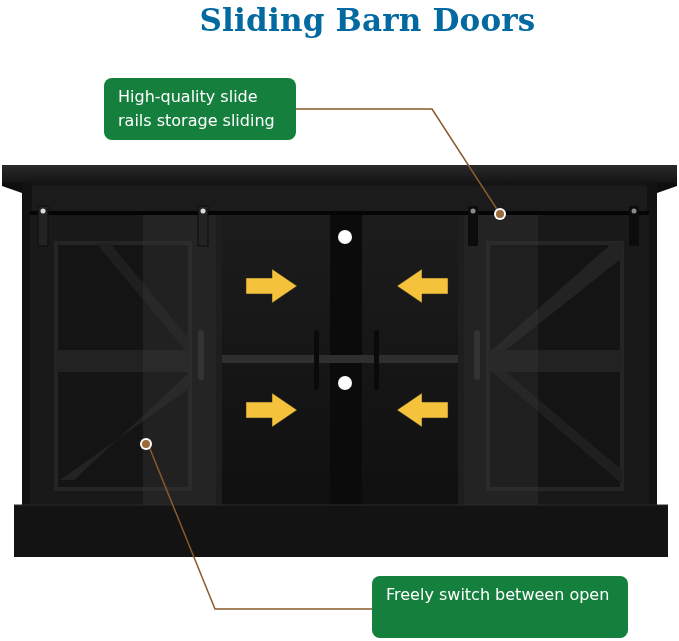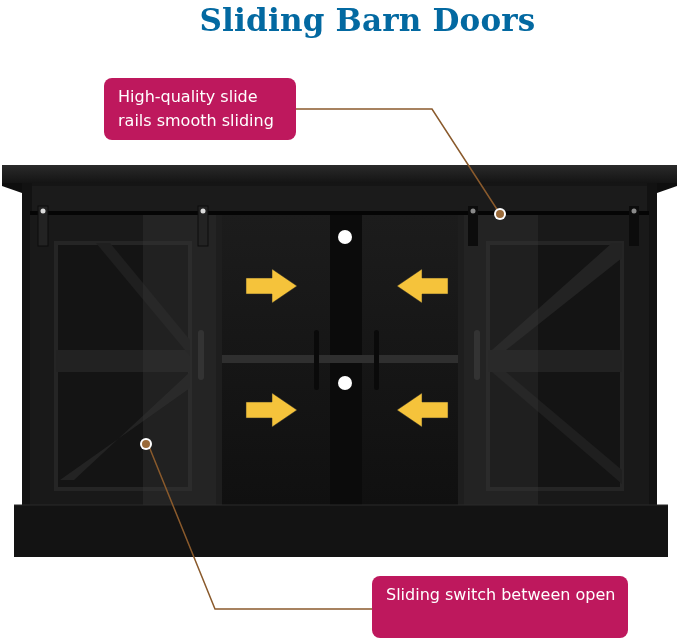--- a/index.html
+++ b/index.html
@@ -1,18 +1,18 @@
 <!DOCTYPE html>
 <html><head>
   <meta charset="utf-8">
   <style>
     html, body { margin:0; padding:0; background:#ffffff; }
     body { width:679px; height:641px; position:relative; overflow:hidden; font-family:"Liberation Sans", sans-serif; }
     .title { position:absolute; left:0; top:0; width:679px; text-align:center; font-family:"DejaVu Serif", serif; font-weight:bold; font-size:31px; line-height:40px; color:#0369a1; letter-spacing:0.2px;padding-left:28px; }
-    .callout { position:absolute; background:#be185d; color:#ffffff; border-radius:8px; font-family:"DejaVu Sans", sans-serif; font-size:16px; line-height:24px; padding:6px 14px; box-sizing:border-box; }
+    .callout { position:absolute; background:#15803d; color:#ffffff; border-radius:8px; font-family:"DejaVu Sans", sans-serif; font-size:16px; line-height:24px; padding:6px 14px; box-sizing:border-box; }
     .callout span { display:block; white-space:nowrap; }
     #callout-top { left:104px; top:78px; width:192px; height:62px; padding-top:7px; }
     #callout-bottom { left:372px; top:576px; width:256px; height:62px; padding-top:7px; }
     svg.lines { position:absolute; left:0; top:0; pointer-events:none; }
     .cabinet { position:absolute; }
   </style>
 </head>
 <body>
 
 <div class="title">Sliding Barn Doors</div>
@@ -118,18 +118,18 @@
     <circle cx="500" cy="214" r="4" fill="#9a6a39"></circle>
   </g>
   <g>
     <circle cx="146" cy="444" r="6" fill="#ffffff"></circle>
     <circle cx="146" cy="444" r="4" fill="#9a6a39"></circle>
   </g>
 </svg>
 
 <div class="callout" id="callout-top">
   <span>High-quality slide</span>
-  <span>rails smooth sliding</span>
+  <span>rails storage sliding</span>
 </div>
 
 <div class="callout" id="callout-bottom">
-  <span>Sliding switch between open</span>
+  <span>Freely switch between open</span>
 </div>
 
 </body></html>

